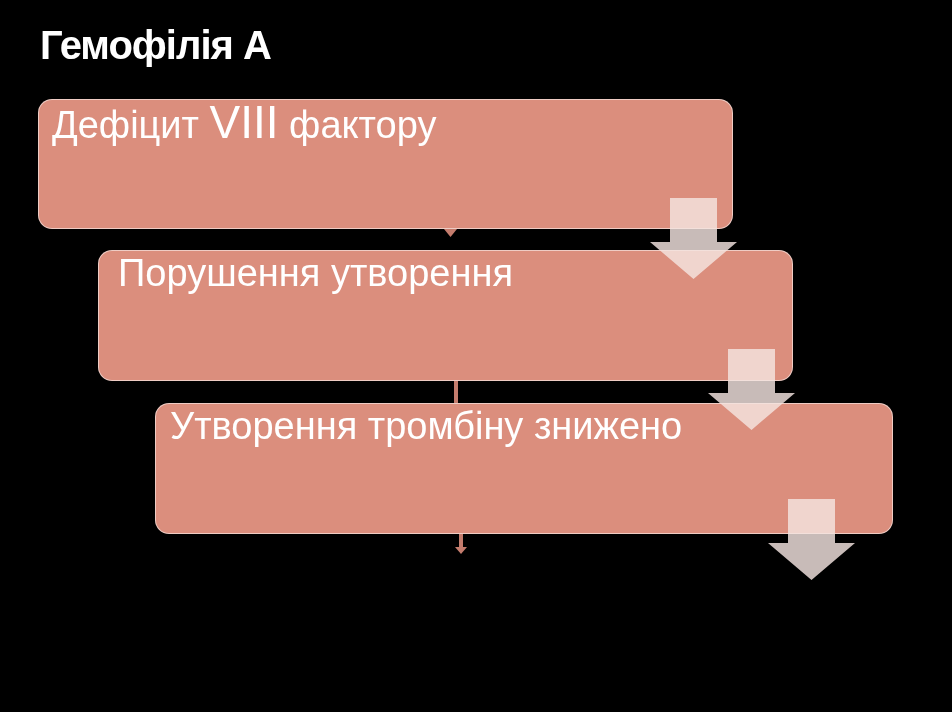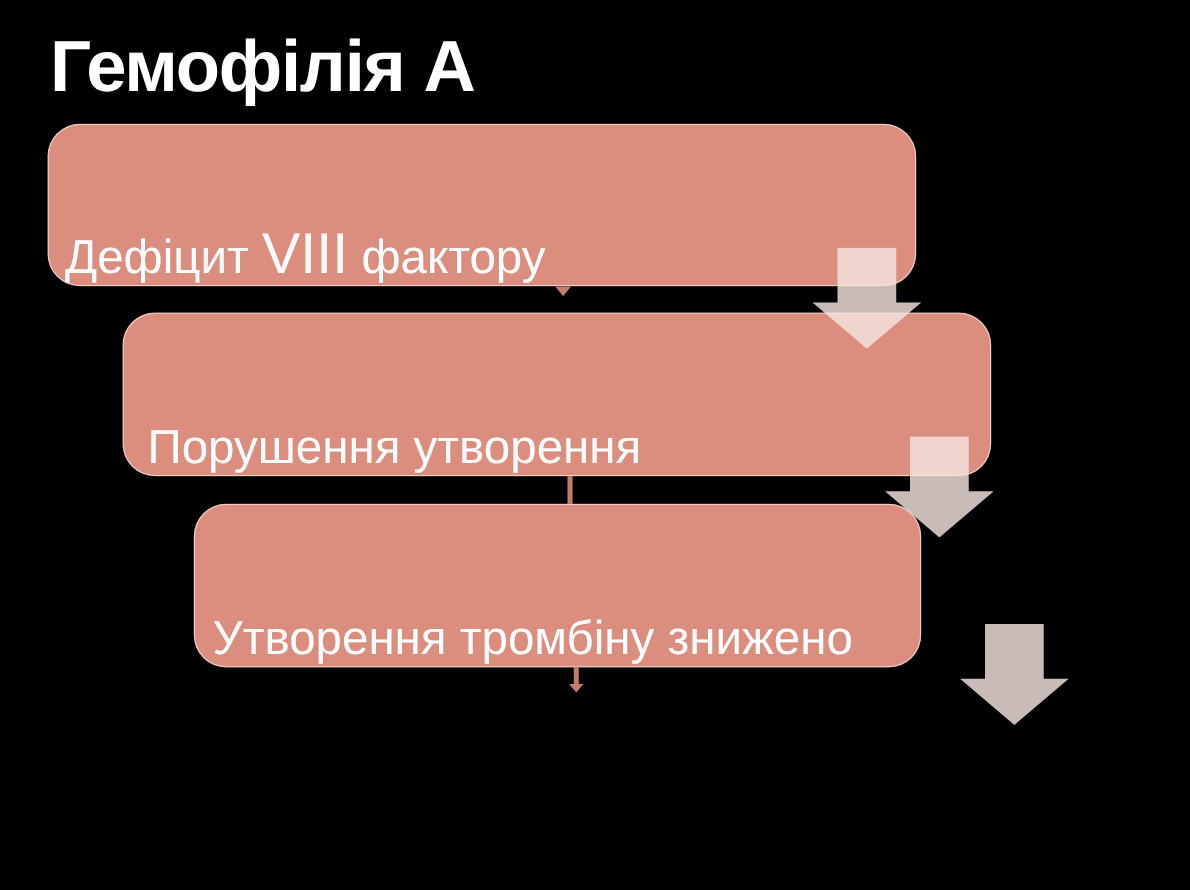--- a/index.html
+++ b/index.html
@@ -14,45 +14,45 @@
   .slide{
     position:relative;
     width:952px;height:712px;
     background:var(--background);
     overflow:hidden;
     font-family:"Liberation Sans","DejaVu Sans",sans-serif;
   }
   .slide-title{
     position:absolute;
     left:40px;top:25px;
-    font-size:58px;
+    font-size:40px;
     font-weight:bold;
     letter-spacing:-1px;
     line-height:1;
     color:var(--text-color);
     white-space:nowrap;
   }
   .flow-box{
     position:absolute;
     box-sizing:border-box;
     background:var(--box-fill);
     border:1px solid var(--box-border);
-    border-radius:26px;
+    border-radius:14px;
     color:var(--text-color);
     display:flex;
     flex-direction:column;
-    justify-content:flex-end;
+    justify-content:flex-start;
     font-size:38px;
     line-height:44px;
     z-index:2;
   }
   .flow-box .roman{font-size:46px;line-height:44px;}
   #box1{left:38px; top:99px; width:695px;height:130px;padding-left:13px;}
   #box2{left:98px; top:250px;width:695px;height:131px;padding-left:19px;}
-  #box3{left:155px;top:403px;width:582px;height:131px;padding-left:14px;}
+  #box3{left:155px;top:403px;width:738px;height:131px;padding-left:14px;}
   #box4{left:212px;top:554px;width:700px;height:123px;padding-left:15px;}
   .box-line{display:block;white-space:nowrap;}
   .box-text{white-space:nowrap;}
 
   .cascade-arrow{
     position:absolute;
     width:87px;height:81px;
     background:var(--arrow-fill);
     clip-path:polygon(20px 0, 67px 0, 67px 44px, 87px 44px, 43.5px 81px, 0 44px, 20px 44px);
     z-index:5;

